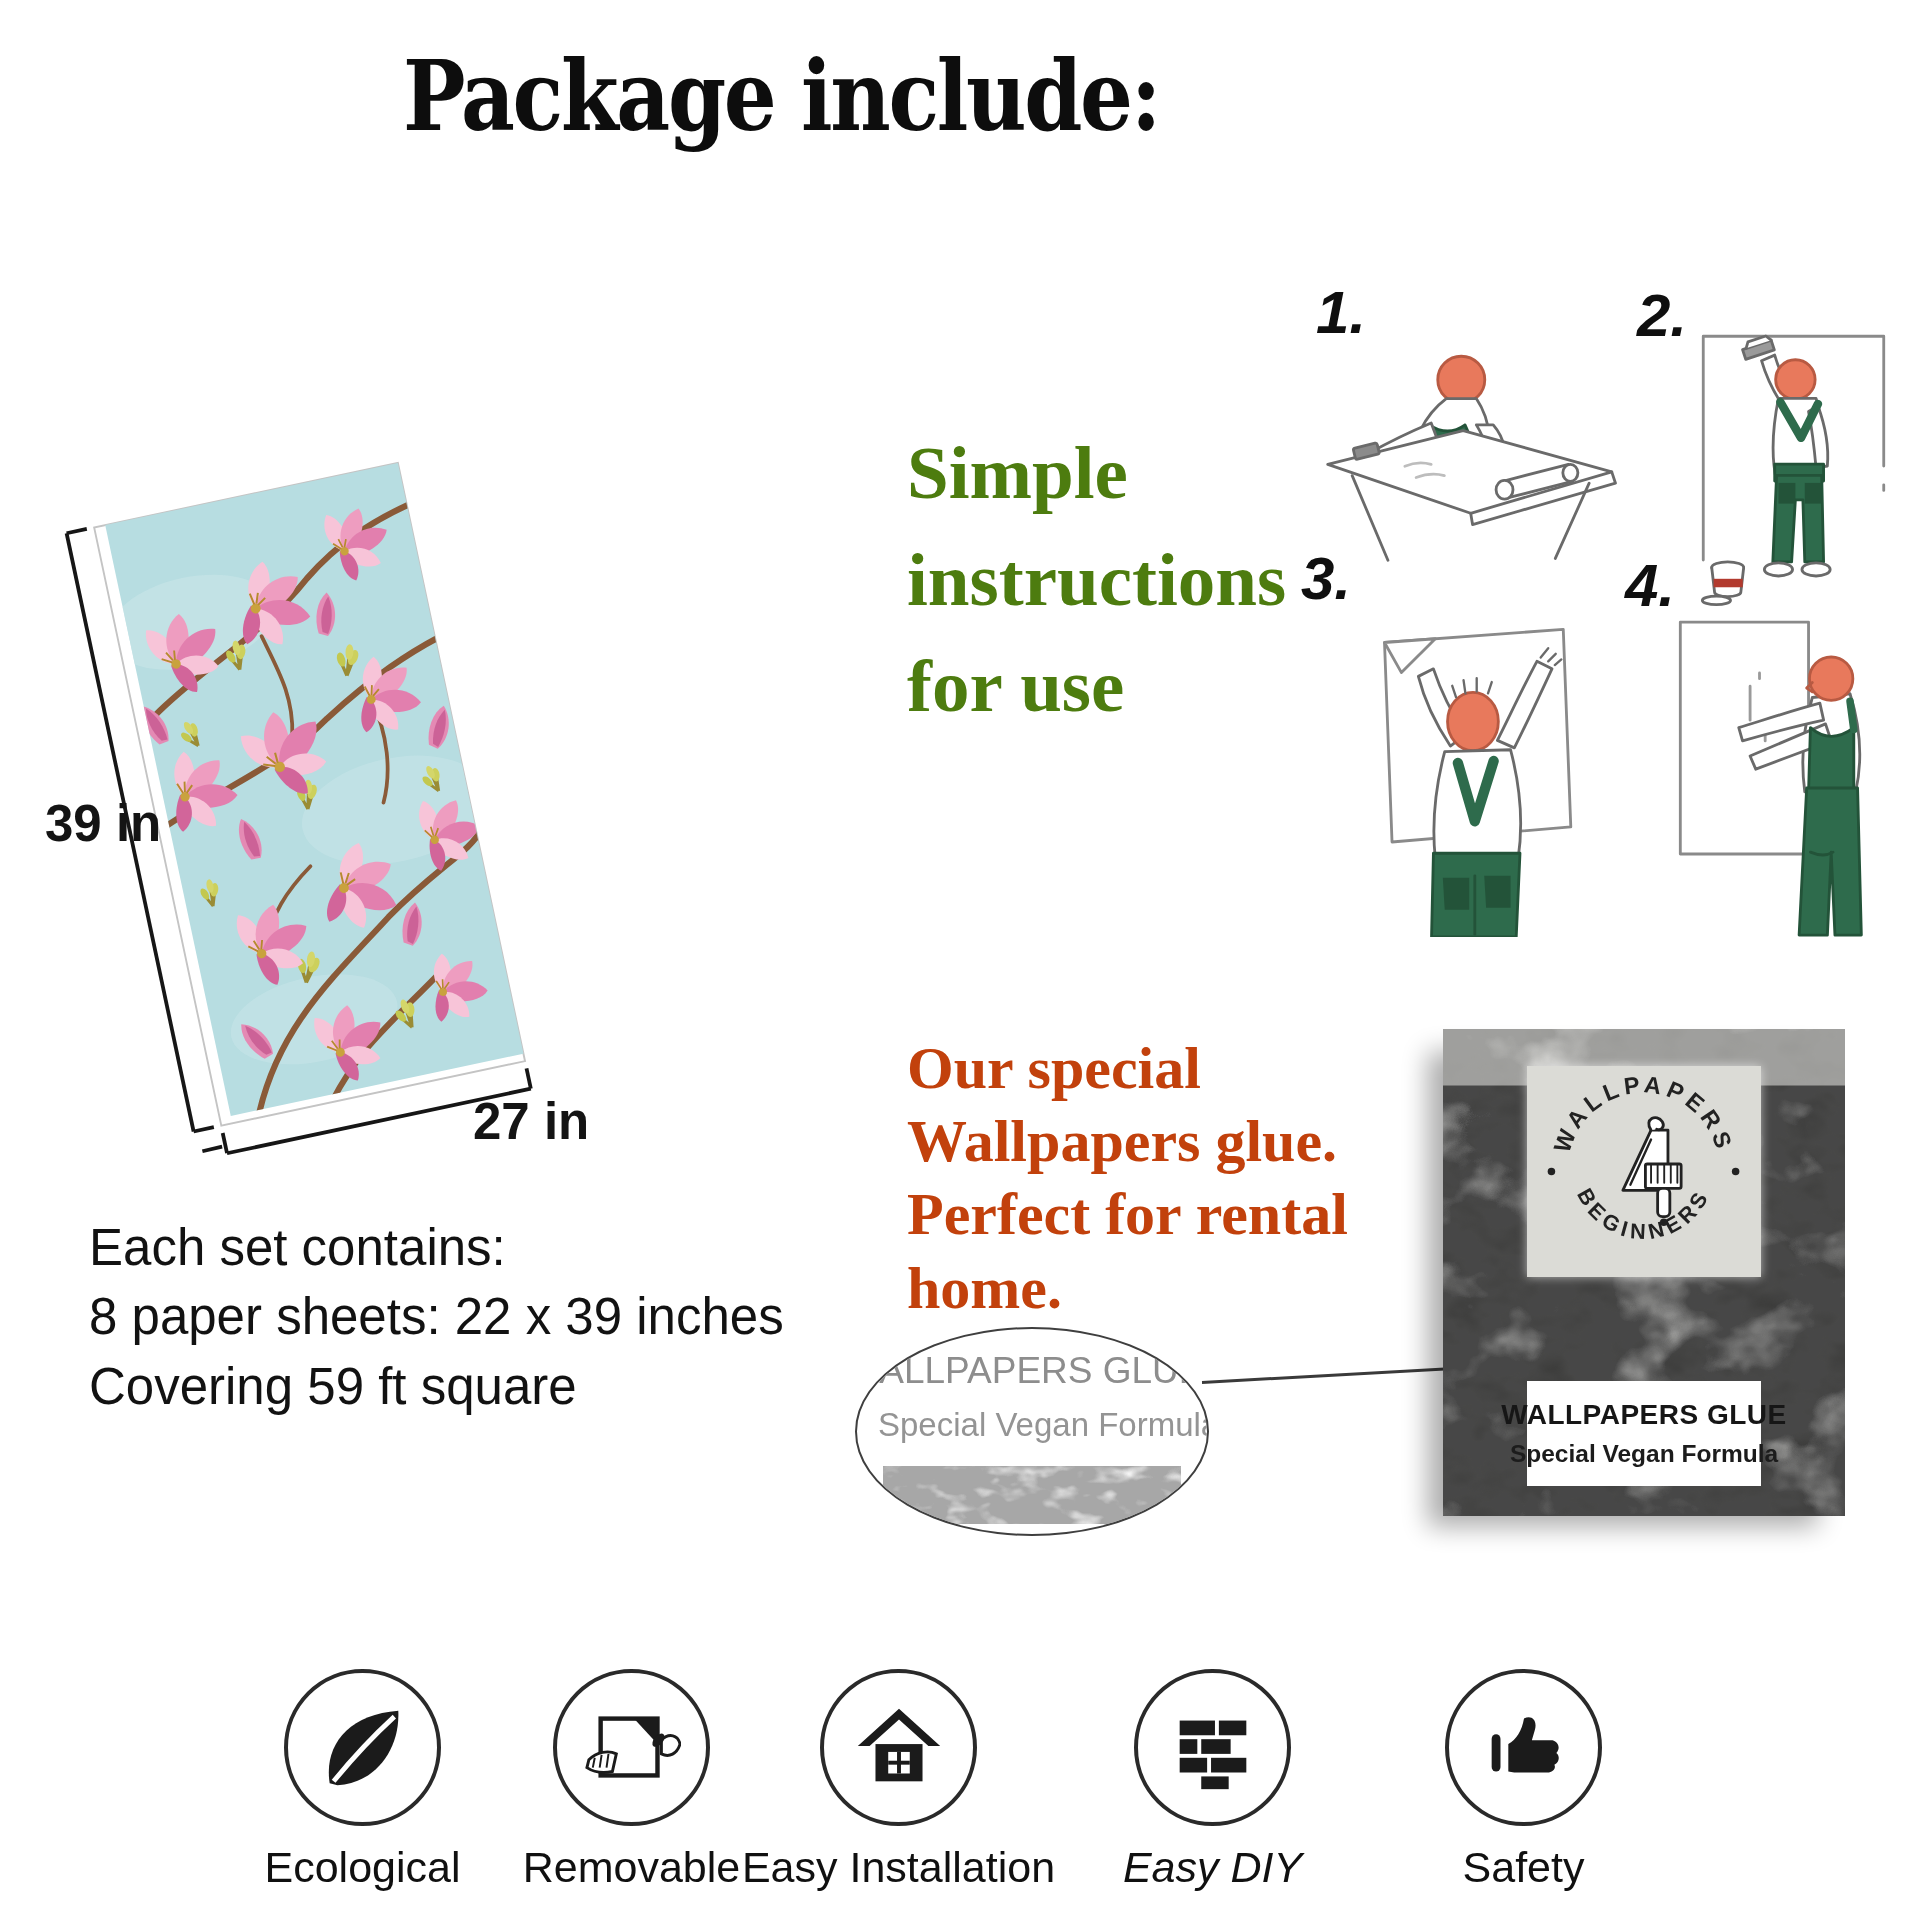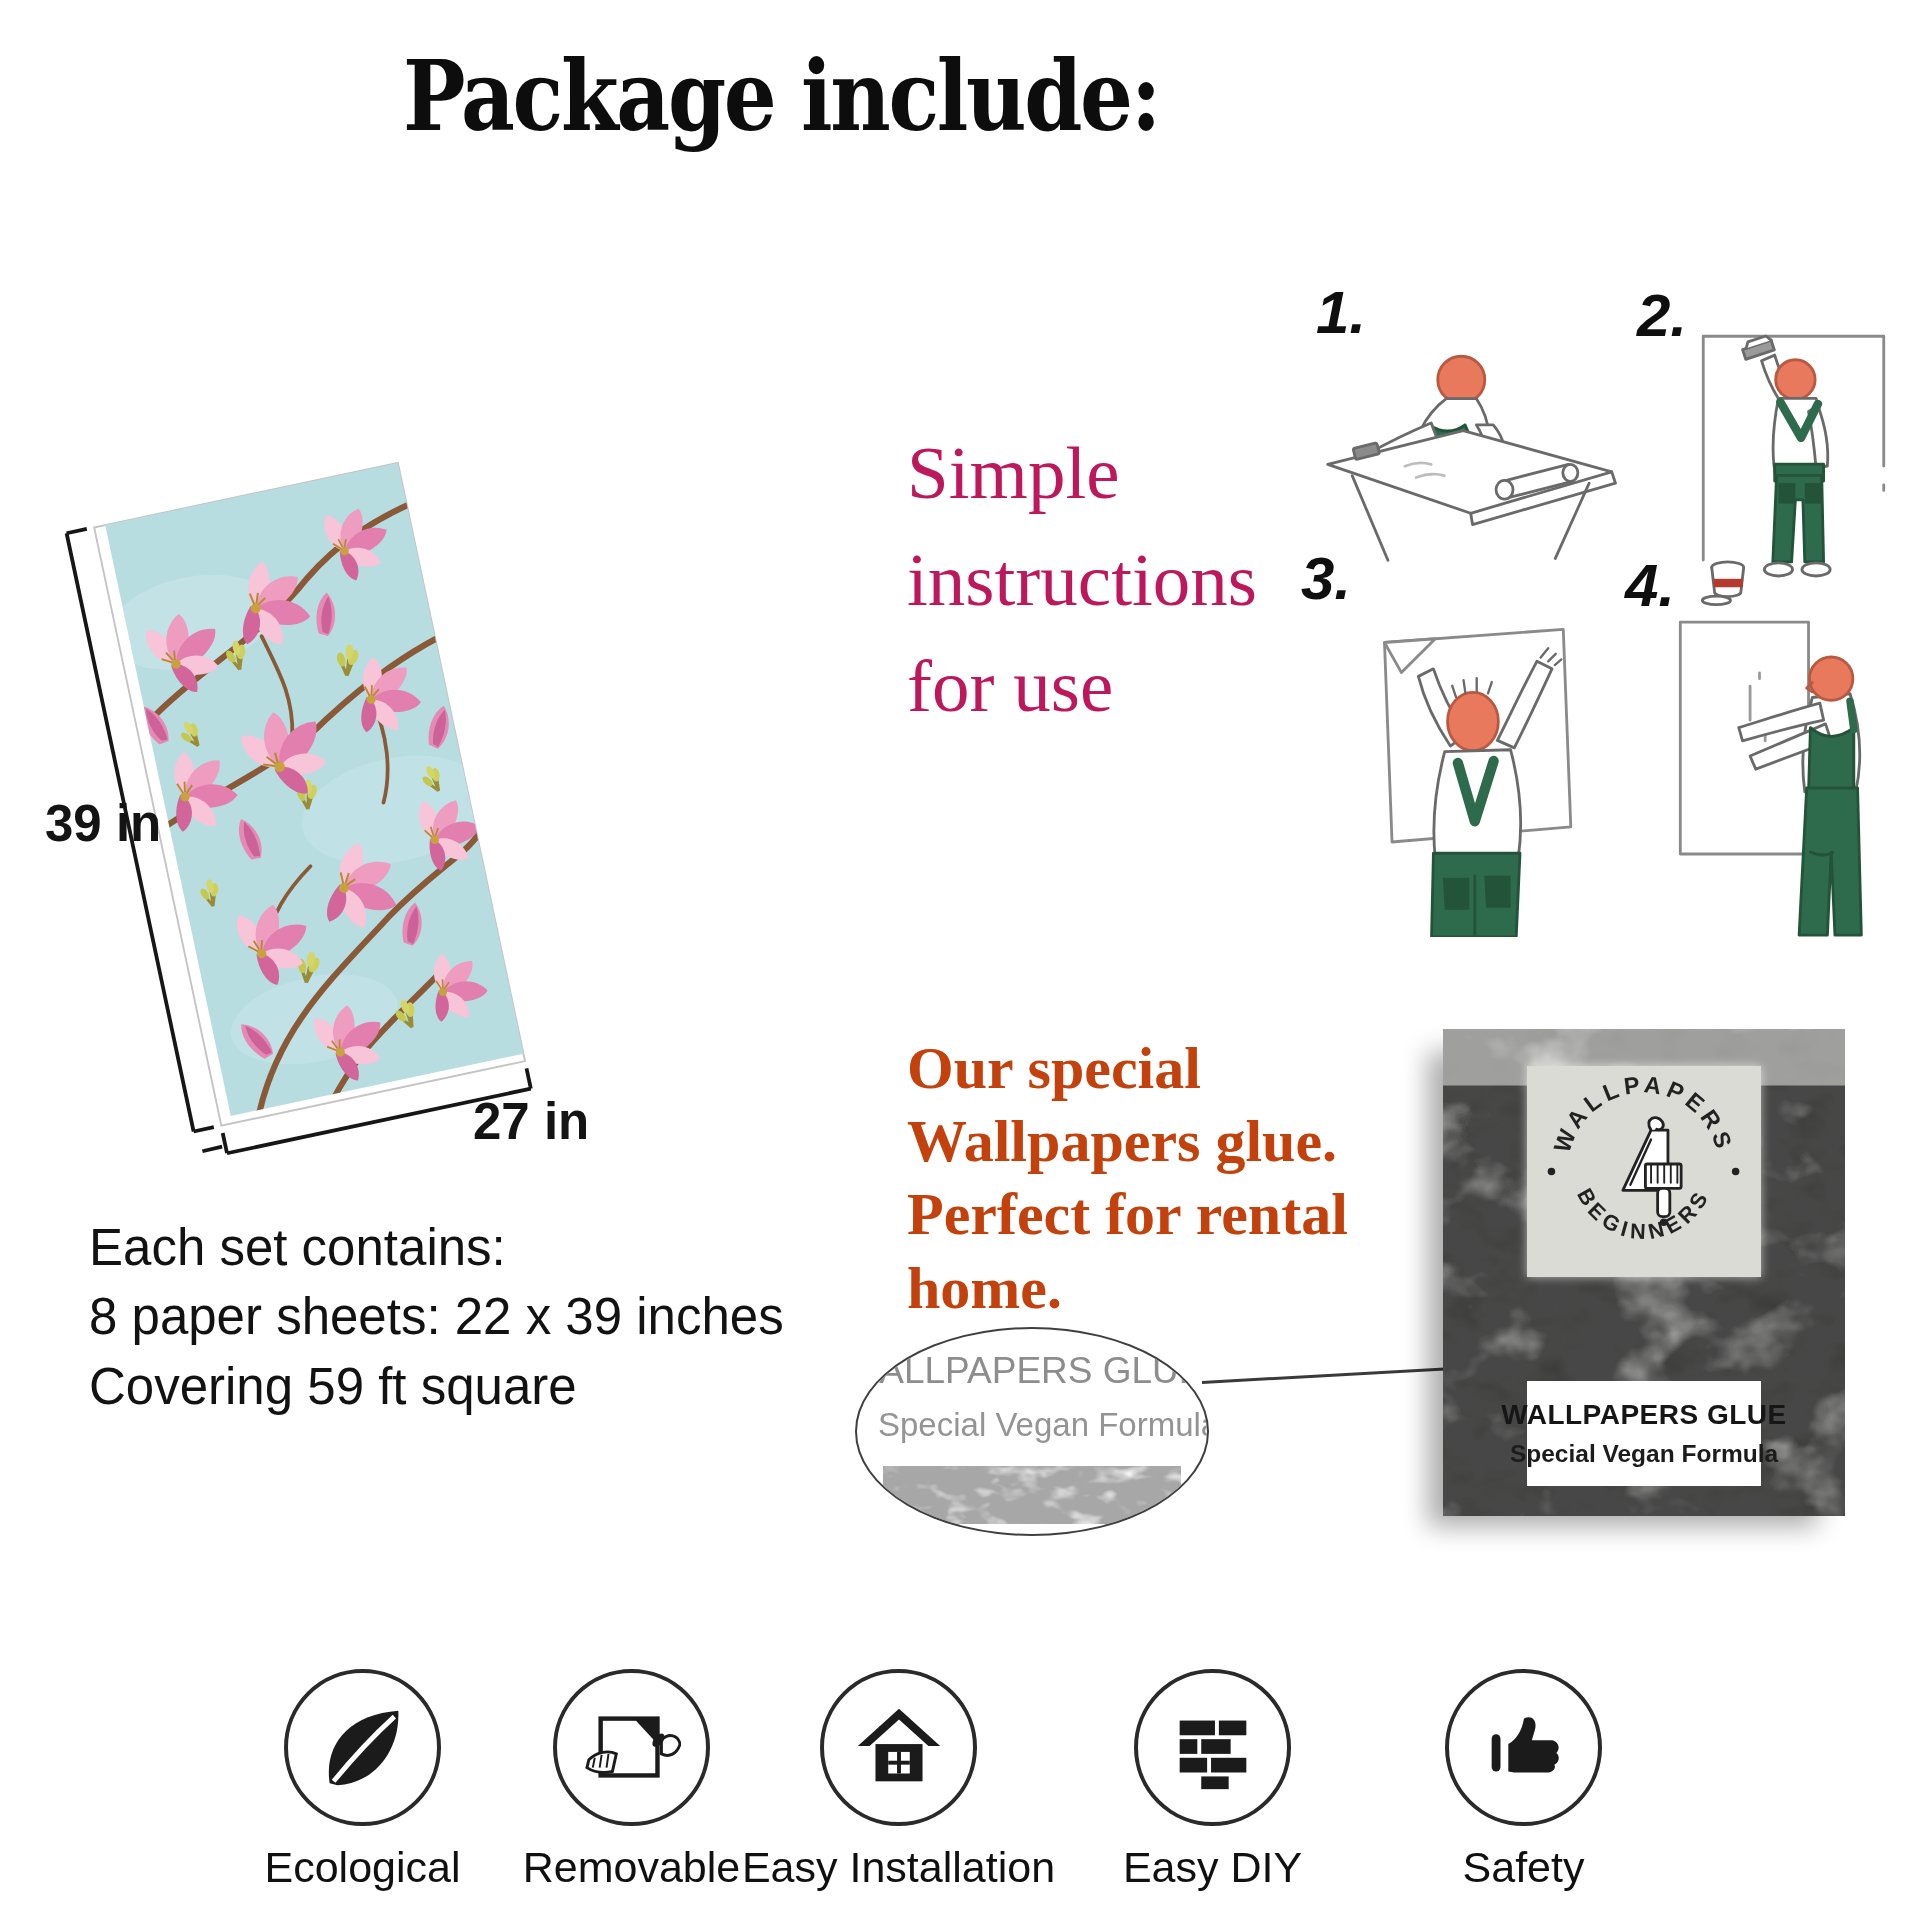--- a/index.html
+++ b/index.html
@@ -14,21 +14,21 @@
   
   .sheet-svg{position:absolute;left:33px;top:405px;}
   .dim-label{position:absolute;font-size:51px;font-weight:600;color:#141414;white-space:nowrap;}
   .dim-39{left:45px;top:794px;}
   .dim-27{left:473px;top:1092px;}
   .details{position:absolute;left:89px;top:1213px;font-size:51px;line-height:1.36;color:#121212;}
   .details div{white-space:nowrap;}
 
   
   .instr-heading{position:absolute;left:907px;top:420px;font-family:"Liberation Serif",serif;
-                 font-weight:normal;font-size:75px;line-height:1.42;color:#be185d;}
+                 font-weight:bold;font-size:75px;line-height:1.42;color:#4d7c0f;}
   .step-num{position:absolute;font-size:60px;font-weight:bold;font-style:italic;
             color:#0f0f0f;white-space:nowrap;}
   .step-svg{position:absolute;}
 
   
   .glue-text{position:absolute;left:907px;top:1032px;font-family:"Liberation Serif",serif;
              font-weight:bold;font-size:60px;line-height:1.22;color:#c2410c;}
   .connector{position:absolute;left:1202px;top:1381px;width:243px;height:2.8px;background:#3a3a3a;
              transform:rotate(-3.2deg);transform-origin:left center;z-index:1;}
   .magnifier{position:absolute;left:855px;top:1327px;width:350px;height:205px;background:#fff;
@@ -45,21 +45,21 @@
   .pkg-bottom-label{position:absolute;left:84px;top:352px;width:234px;height:105px;background:#fff;
                     display:flex;flex-direction:column;align-items:center;justify-content:center;gap:9.4px;}
   .pkg-bottom-label .l1{font-size:28px;font-weight:bold;letter-spacing:0.5px;color:#161616;white-space:nowrap;}
   .pkg-bottom-label .l2{font-size:24.5px;font-weight:bold;color:#1c1c1c;white-space:nowrap;}
 
   
   .feature{position:absolute;top:1669px;width:301px;display:flex;flex-direction:column;align-items:center;justify-content:flex-end;}
   .feature .ring{width:149px;height:149px;border:4.7px solid #2a2a2a;border-radius:50%;background:#fff;
                  display:flex;align-items:center;justify-content:center;}
   .feature .flabel{margin-top:17px;font-size:43px;color:#101010;white-space:nowrap;}
-  .f0{left:212px;} .f1{left:481px;} .f2{left:748px;} .f3{left:1062px;} .f4{left:1373px;}
+  .f0{left:212px;} .f1{left:481px;} .f2{left:748px;} .f3{left:1062px;font-style:italic;} .f4{left:1373px;}
 </style>
 </head>
 <body>
 
 <div class="page">
 
   <svg width="0" height="0" style="position:absolute">
     <defs>
       <filter id="toileA" x="-5%" y="-5%" width="110%" height="110%">
         <feTurbulence type="fractalNoise" baseFrequency="0.011 0.014" numOctaves="4" seed="11" result="n"></feTurbulence>

